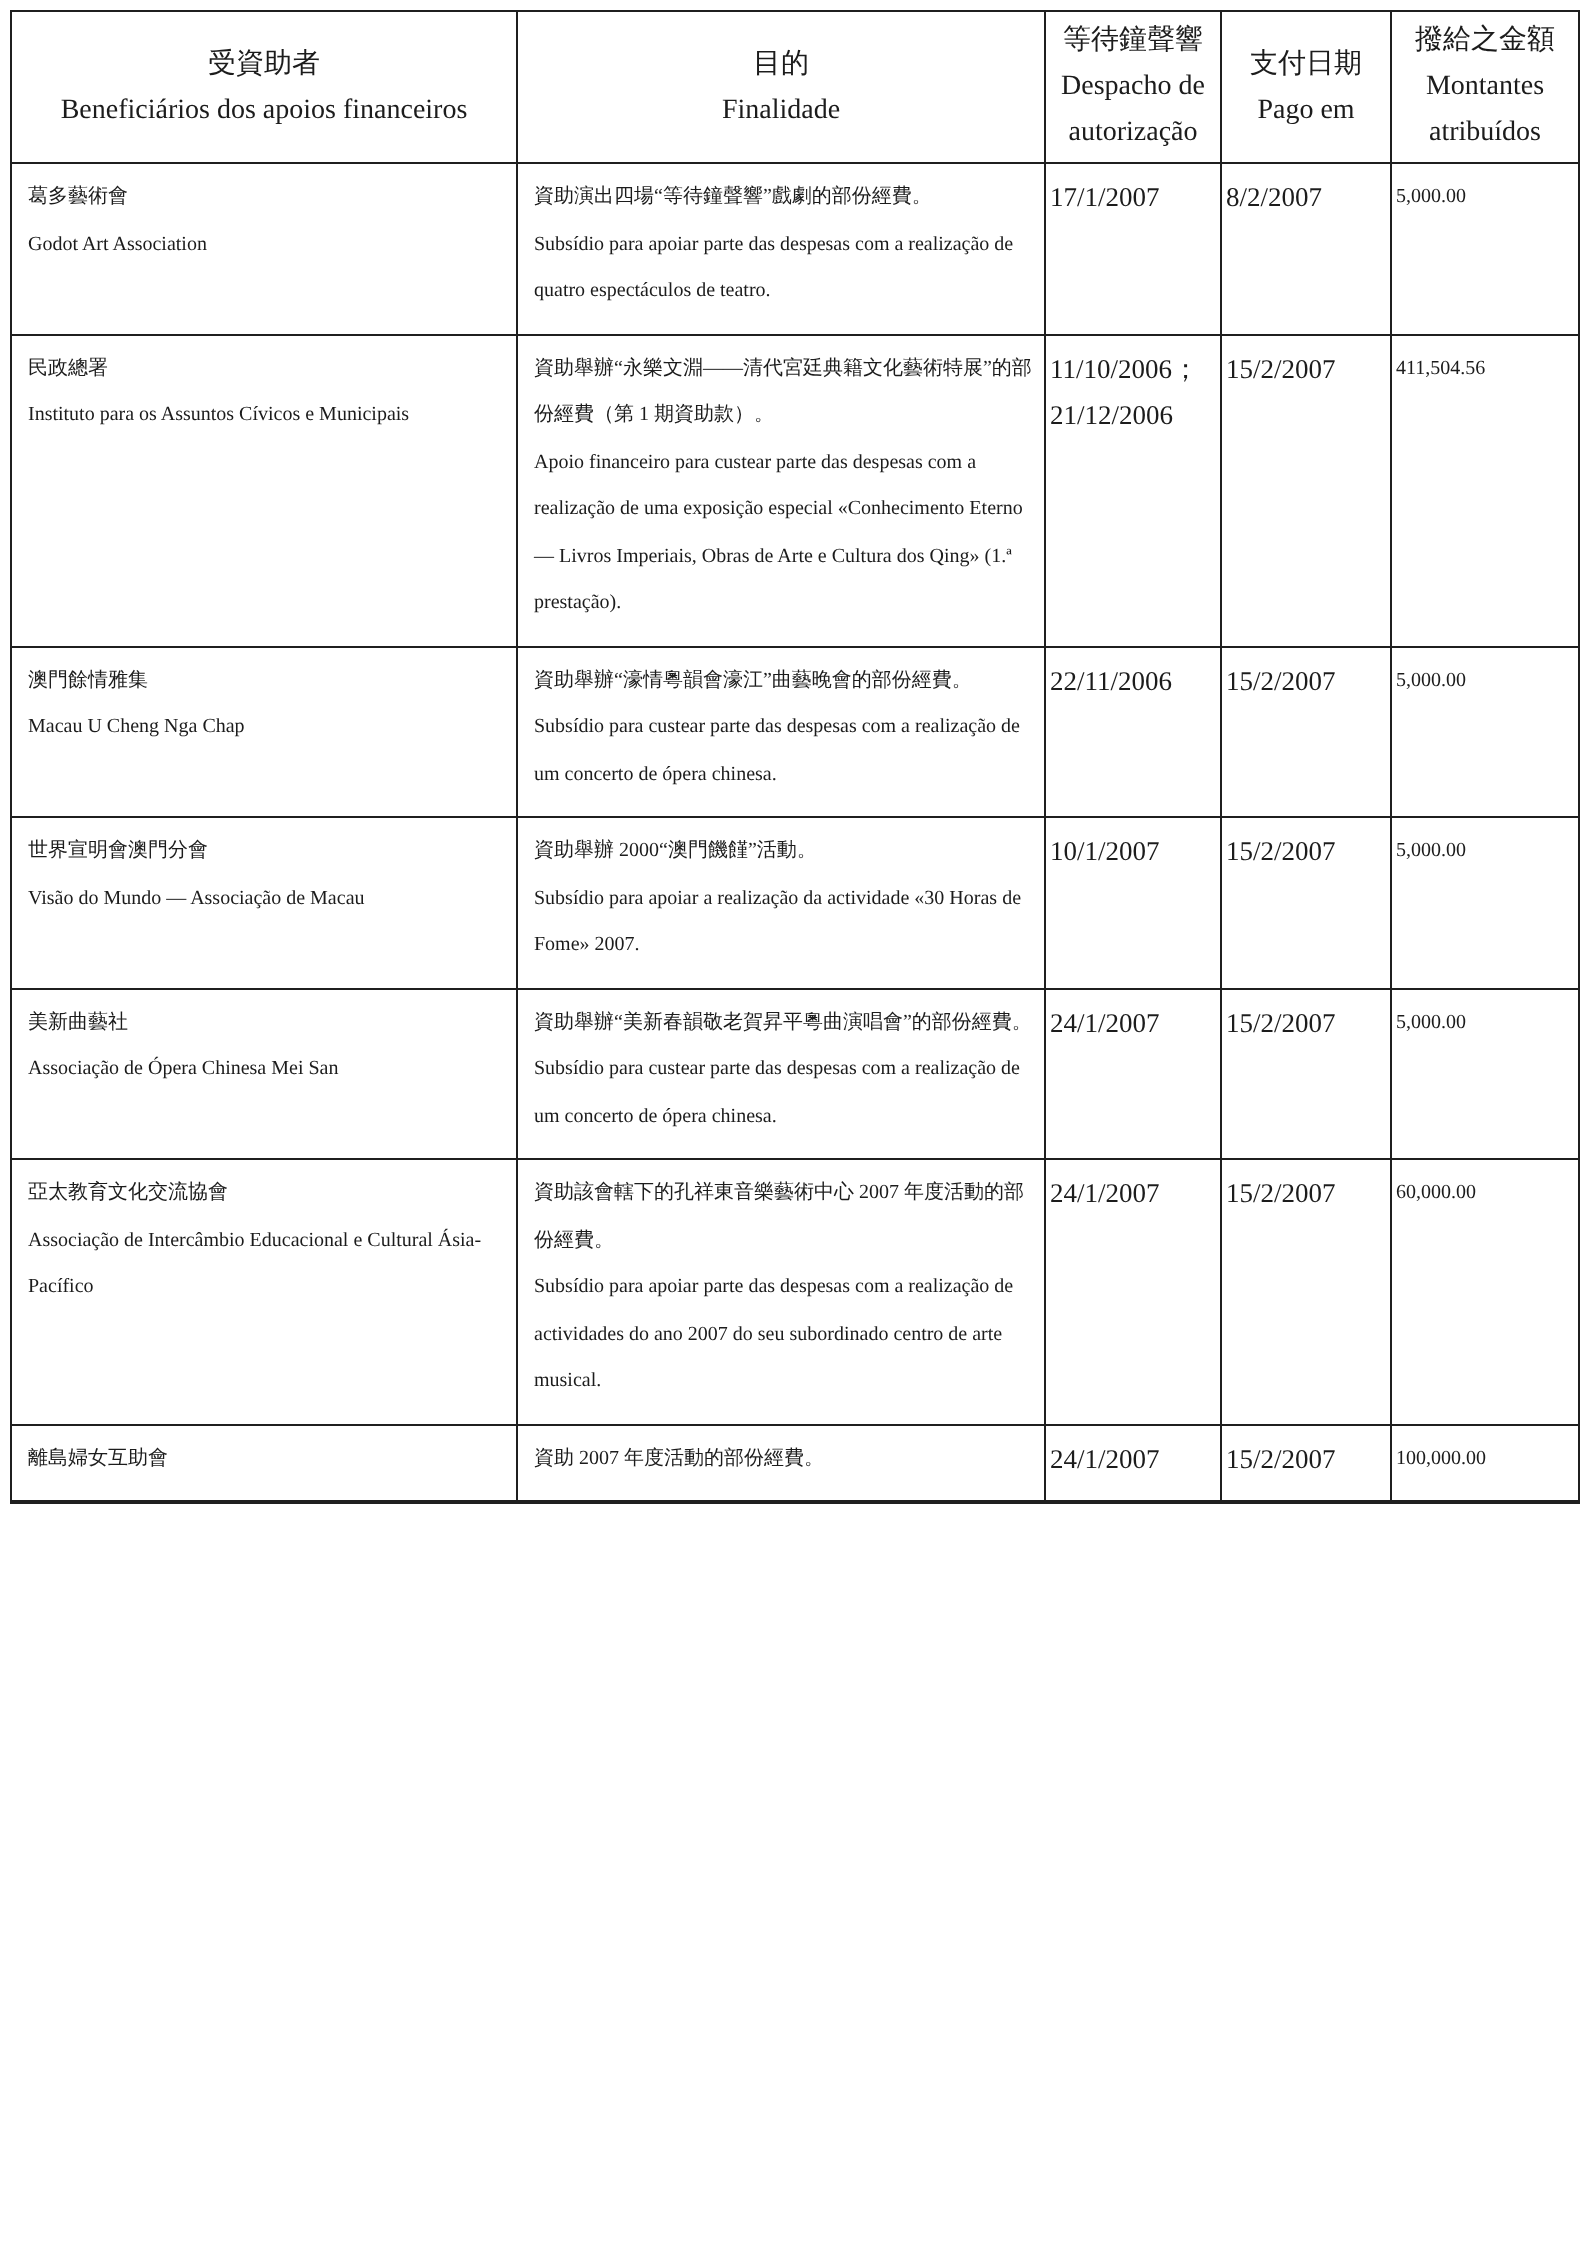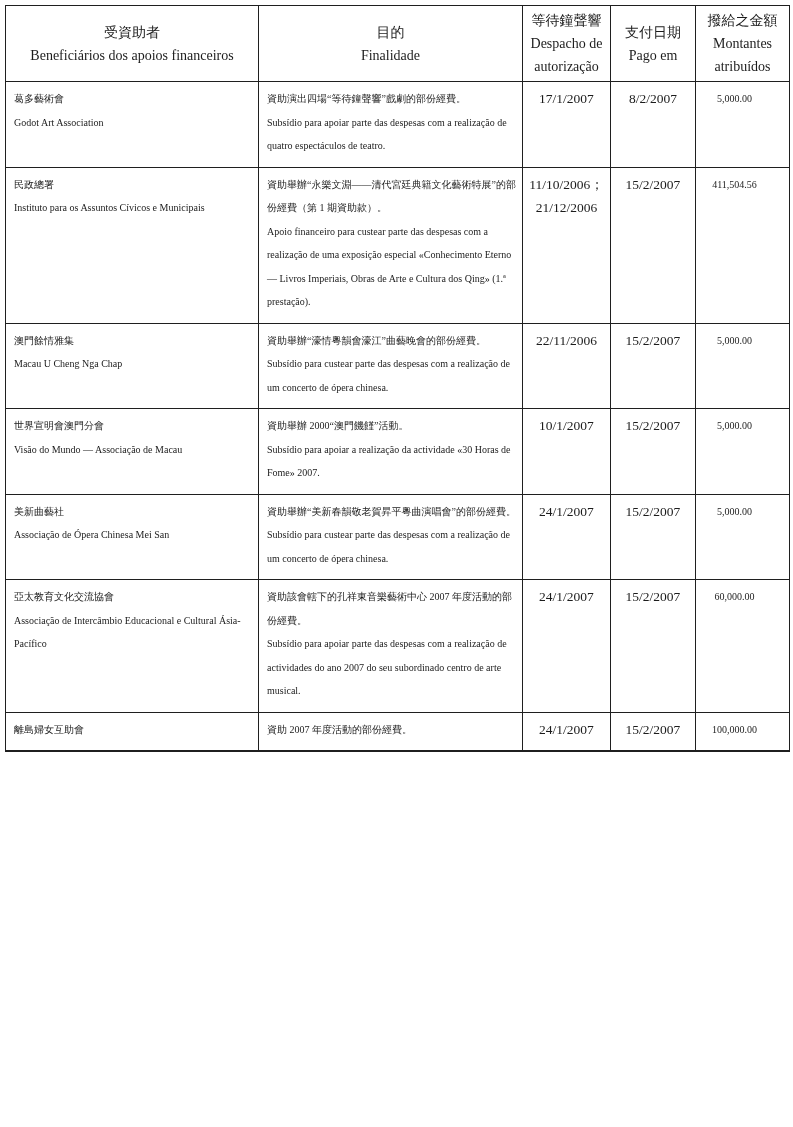--- a/index.html
+++ b/index.html
@@ -37,28 +37,27 @@
     font-size: 14px;
     line-height: 23px;
     padding: 3px 4px;
   }
   td {
     font-size: 10px;
     line-height: 23.5px;
     padding: 5px 6px 9px 8px;
   }
   td.cell-date {
-    text-align: center;
     padding-left: 2px;
     padding-right: 2px;
     white-space: pre-line;
     font-size: 13.5px;
   }
   td.cell-amount {
-    text-align: center;
+    text-align: left;
     padding-right: 18px;
     padding-left: 2px;
   }
   .zh, .pt { margin: 0; }
 </style>
 </head>
 <body>
 
 <div class="page">
   <table class="subsidy-table">

